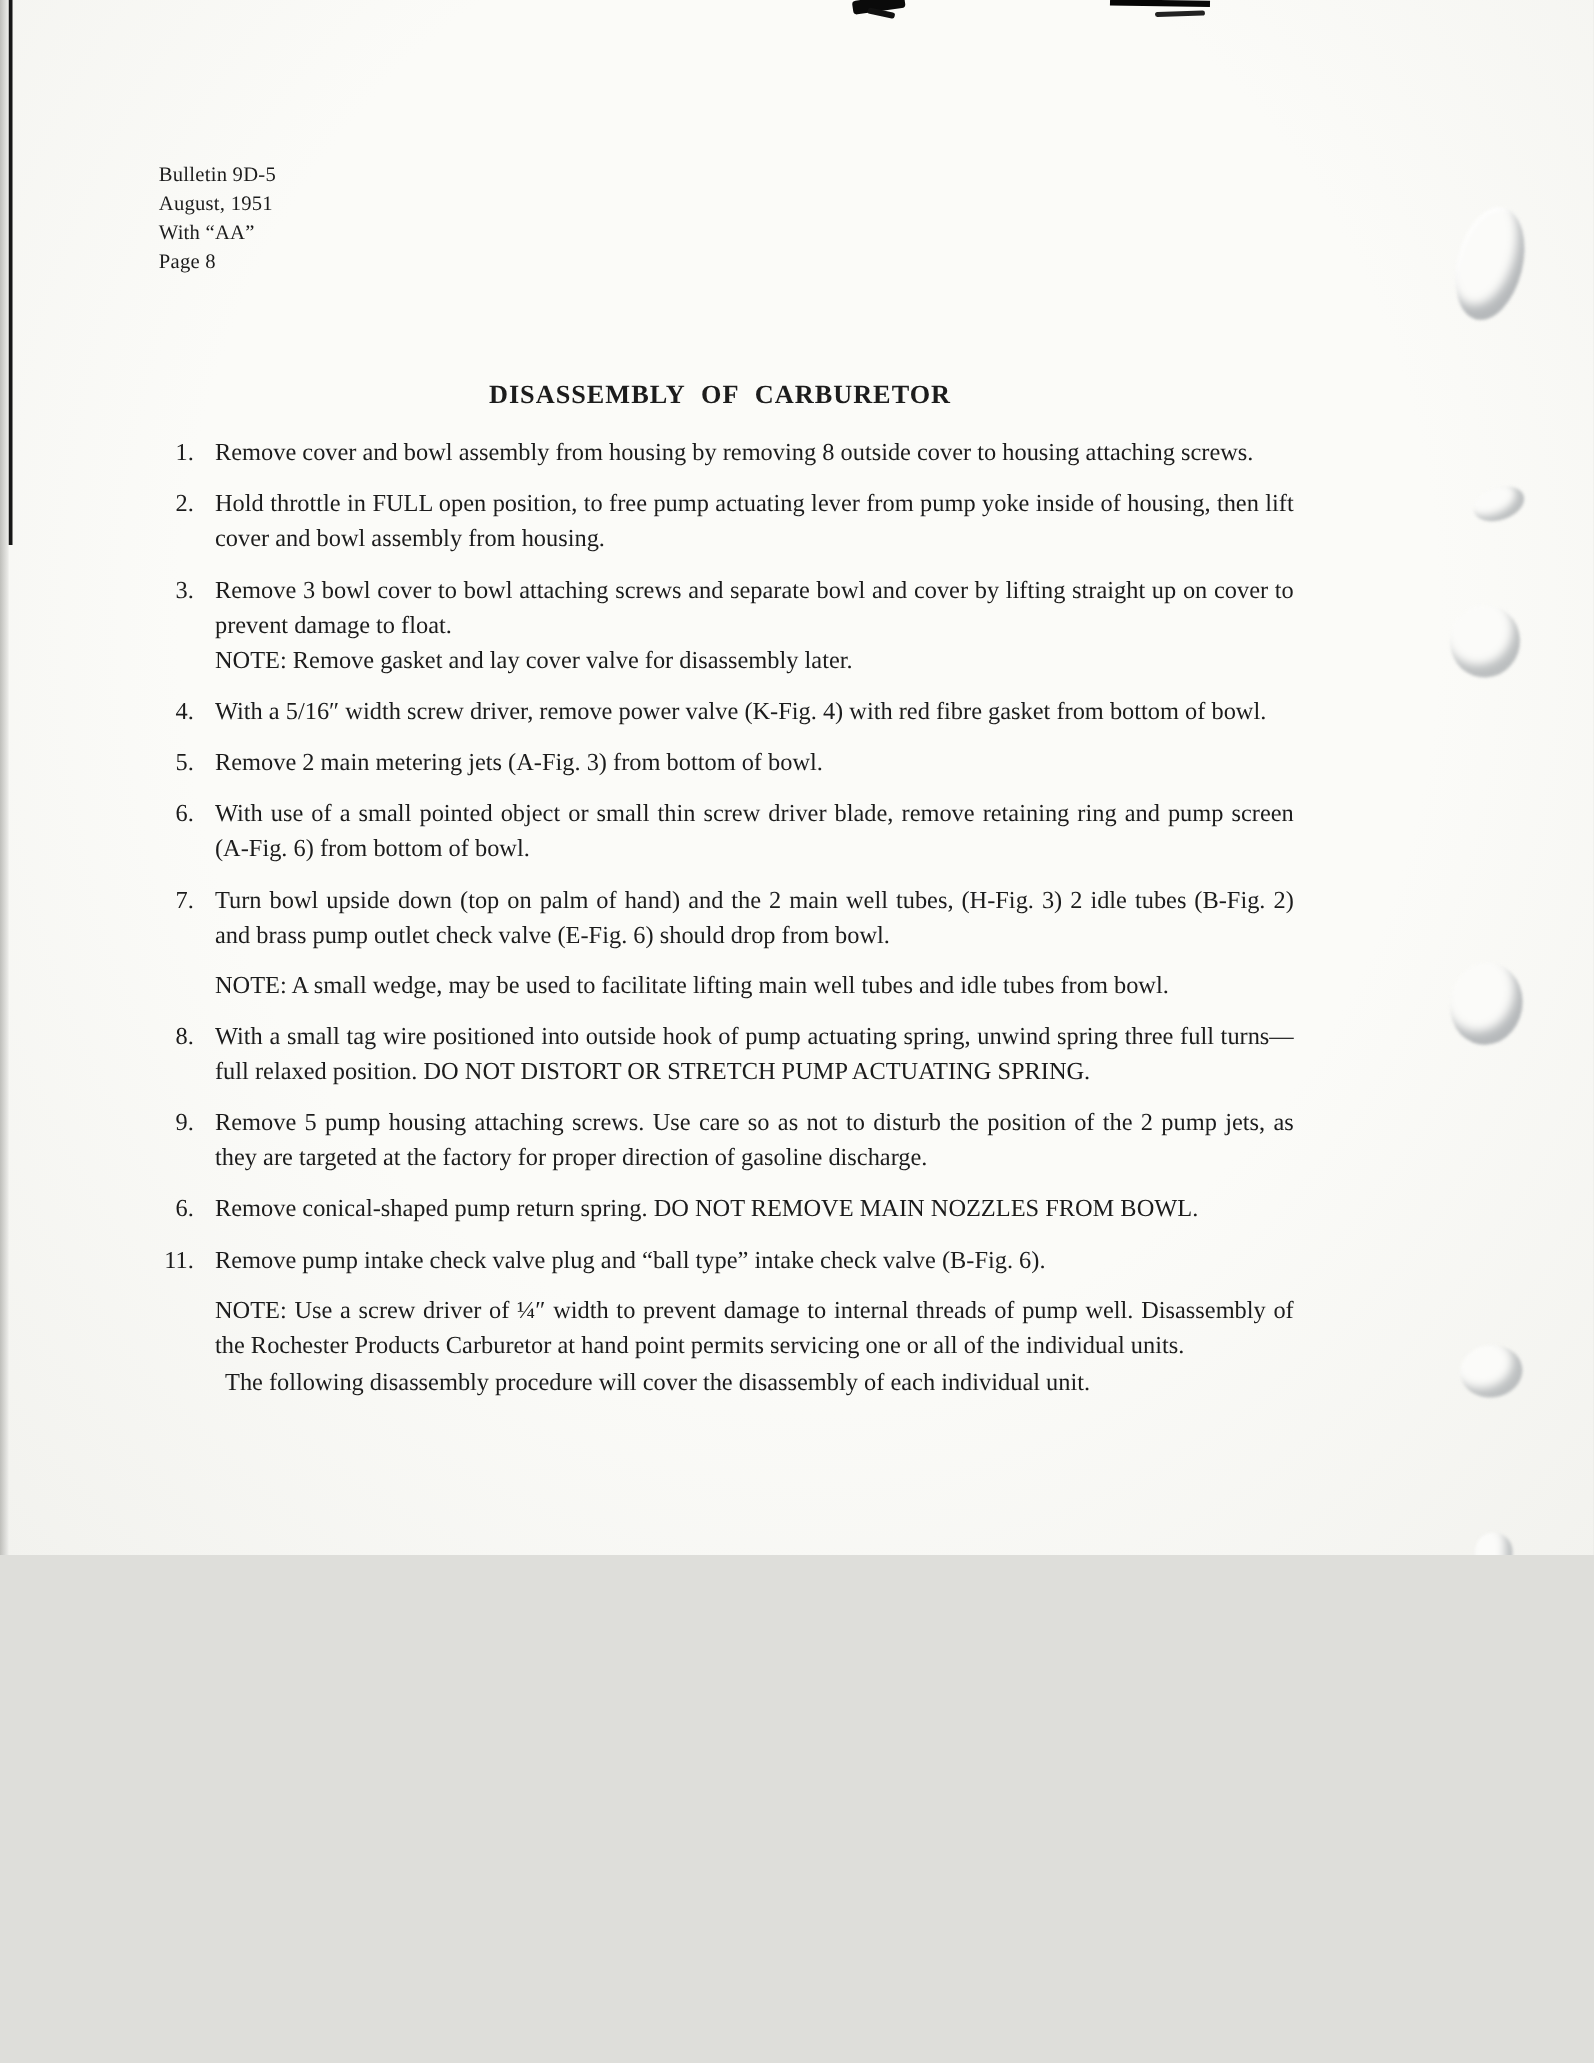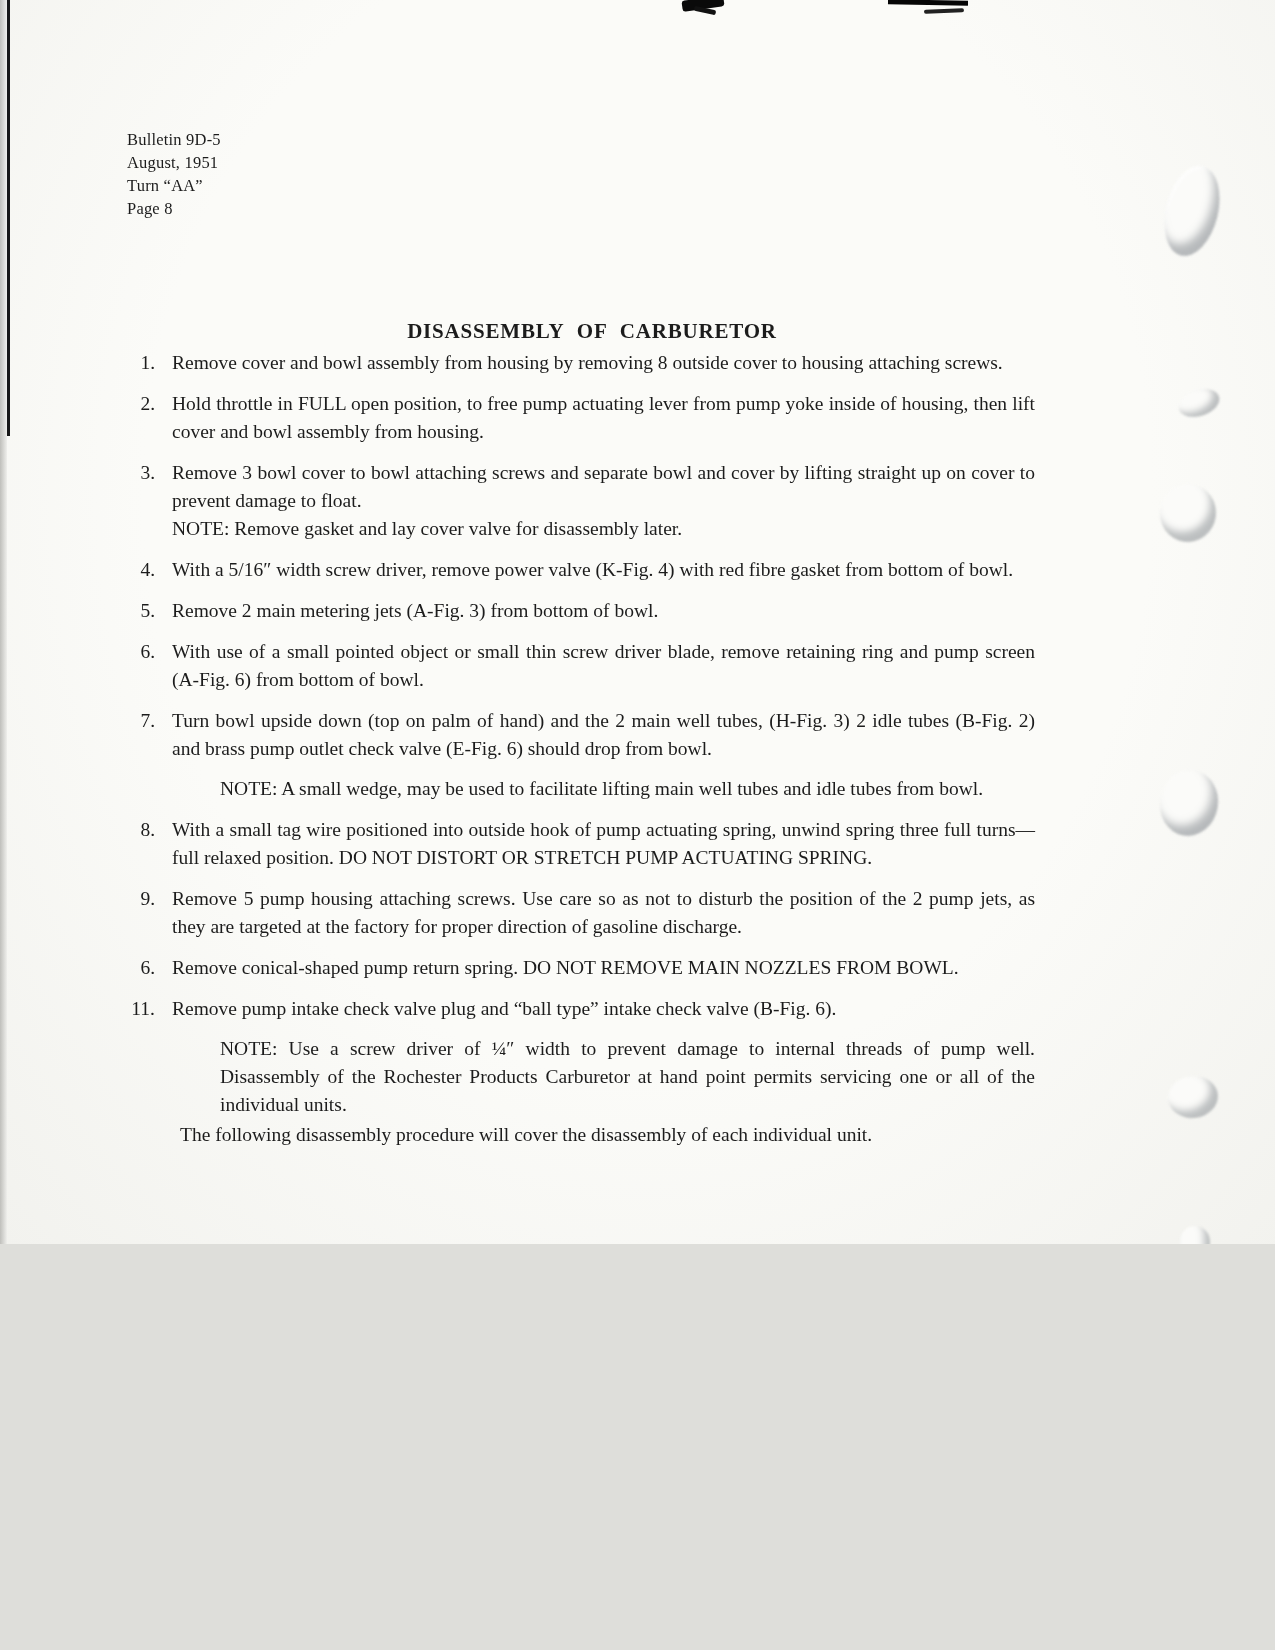--- a/index.html
+++ b/index.html
@@ -24,21 +24,21 @@
     line-height: 23px;
     letter-spacing: 0.2px;
   }
 
   
   .doc-title {
     position: absolute;
     top: 303px;
     left: 117px;
     width: 918px;
-    margin: 16px;
+    margin: 0;
     text-align: center;
     font-size: 21px;
     font-weight: bold;
     letter-spacing: 0.8px;
     word-spacing: 7px;
   }
 
   
   .steps {
     position: absolute;
@@ -59,21 +59,21 @@
     text-align: right;
     font-size: 19.5px;
     line-height: 28px;
   }
   .body p {
     margin: 0;
     font-size: 19.5px;
     line-height: 28px;
     text-align: justify;
   }
-  .body p.note-gap { margin-top: 12px; margin-left: 48px; }
+  .body p.note-gap { margin-top: 12px; }
   .body p.follow   { margin-top: 2px; text-indent: 8px; }
 
   
   .artifact { position: absolute; }
 
   .left-edge-strip {
     left: 0; top: 0; width: 7px; height: 100%;
     background: linear-gradient(to right, #bfbfbb, #efefec);
   }
   .left-edge-line {
@@ -161,21 +161,21 @@
   <div class="punch punch-2"></div>
   <div class="punch punch-3"></div>
   <div class="punch punch-4"></div>
   <div class="punch punch-5"></div>
   <div class="punch punch-6"></div>
   <div class="punch punch-7"></div>
 
   <header class="doc-header">
     <div>Bulletin 9D-5</div>
     <div>August, 1951</div>
-    <div>Turn “AA”</div>
+    <div>With “AA”</div>
     <div>Page 8</div>
   </header>
 
   <h1 class="doc-title">DISASSEMBLY OF CARBURETOR</h1>
 
   <ol class="steps">
 
     <li class="item">
       <span class="num">1.</span>
       <div class="body">

